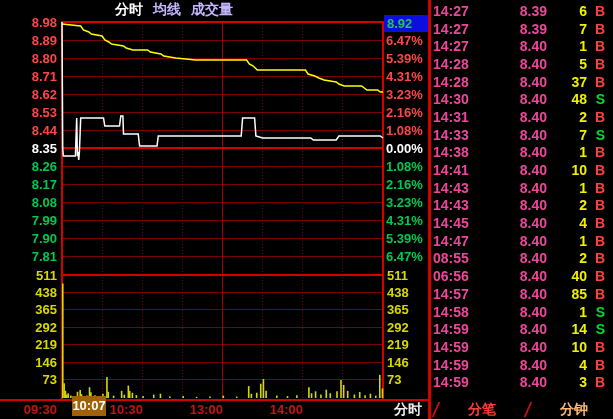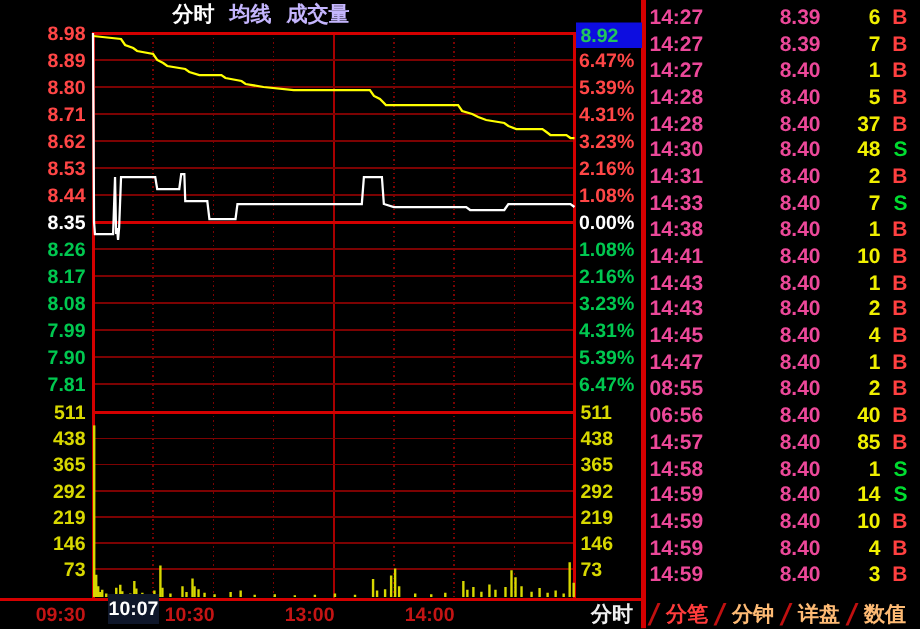--- a/index.html
+++ b/index.html
@@ -10,34 +10,34 @@
             font-size:14px;font-weight:bold;line-height:17px;}
   .menu-white{color:#ffffff;}
   .menu-yellow{color:#c4b5fd;}
   
   #overlay-name{position:absolute;left:89px;top:174px;color:#ffff00;
                 font-family:"DejaVu Serif","Liberation Serif",serif;
                 font-weight:bold;font-size:21px;line-height:26px;}
   
   #cursor-price{position:absolute;left:384px;top:15px;width:44px;height:17px;background:#0d0de0;
                 color:#22c55e;font-size:13px;font-weight:bold;line-height:17px;padding-left:3px;box-sizing:border-box;}
-  #cursor-time{position:absolute;left:72px;top:396px;width:34px;height:20px;background:#0f172a;
+  #cursor-time{position:absolute;left:72px;top:396px;width:34px;height:20px;background:#a16207;
                color:#ffffff;font-size:13px;font-weight:bold;line-height:20px;text-align:center;}
   #pane-label{position:absolute;left:394px;top:401px;color:#f0f0f0;font-size:14px;font-weight:bold;}
   
   #trade-rows{position:absolute;left:431px;top:2px;width:182px;height:396px;overflow:hidden;}
   .trow{display:flex;align-items:center;height:17.7px;font-size:14px;font-weight:bold;}
   .t-time{width:52px;padding-left:2px;color:#ec4899;}
   .t-price{width:62px;text-align:right;color:#ec4899;}
   .t-vol{flex:1;text-align:right;color:#f0f000;}
   .t-side{width:18px;text-align:right;padding-right:8px;}
   .side-B{color:#ff4040;}
   .side-S{color:#00dc30;}
   
-  #tab-bar{position:absolute;left:428px;top:400px;right:0;height:19px;display:flex;align-items:center;}
+  #tab-bar{position:absolute;left:428px;top:400px;right:0;height:19px;display:flex;align-items:center;gap:24px;}
   .tab-slash{width:2px;height:15px;background:#c01010;transform:skewX(-24deg);margin:0 7px;flex:none;}
   .tab-label{font-size:14px;font-weight:bold;color:#fdba74;white-space:nowrap;}
   .tab-active{color:#ff3c3c;}
   svg text{font-family:"Liberation Sans","DejaVu Sans",sans-serif;}
 </style>
 </head>
 <body>
 
 <div id="root">
 

